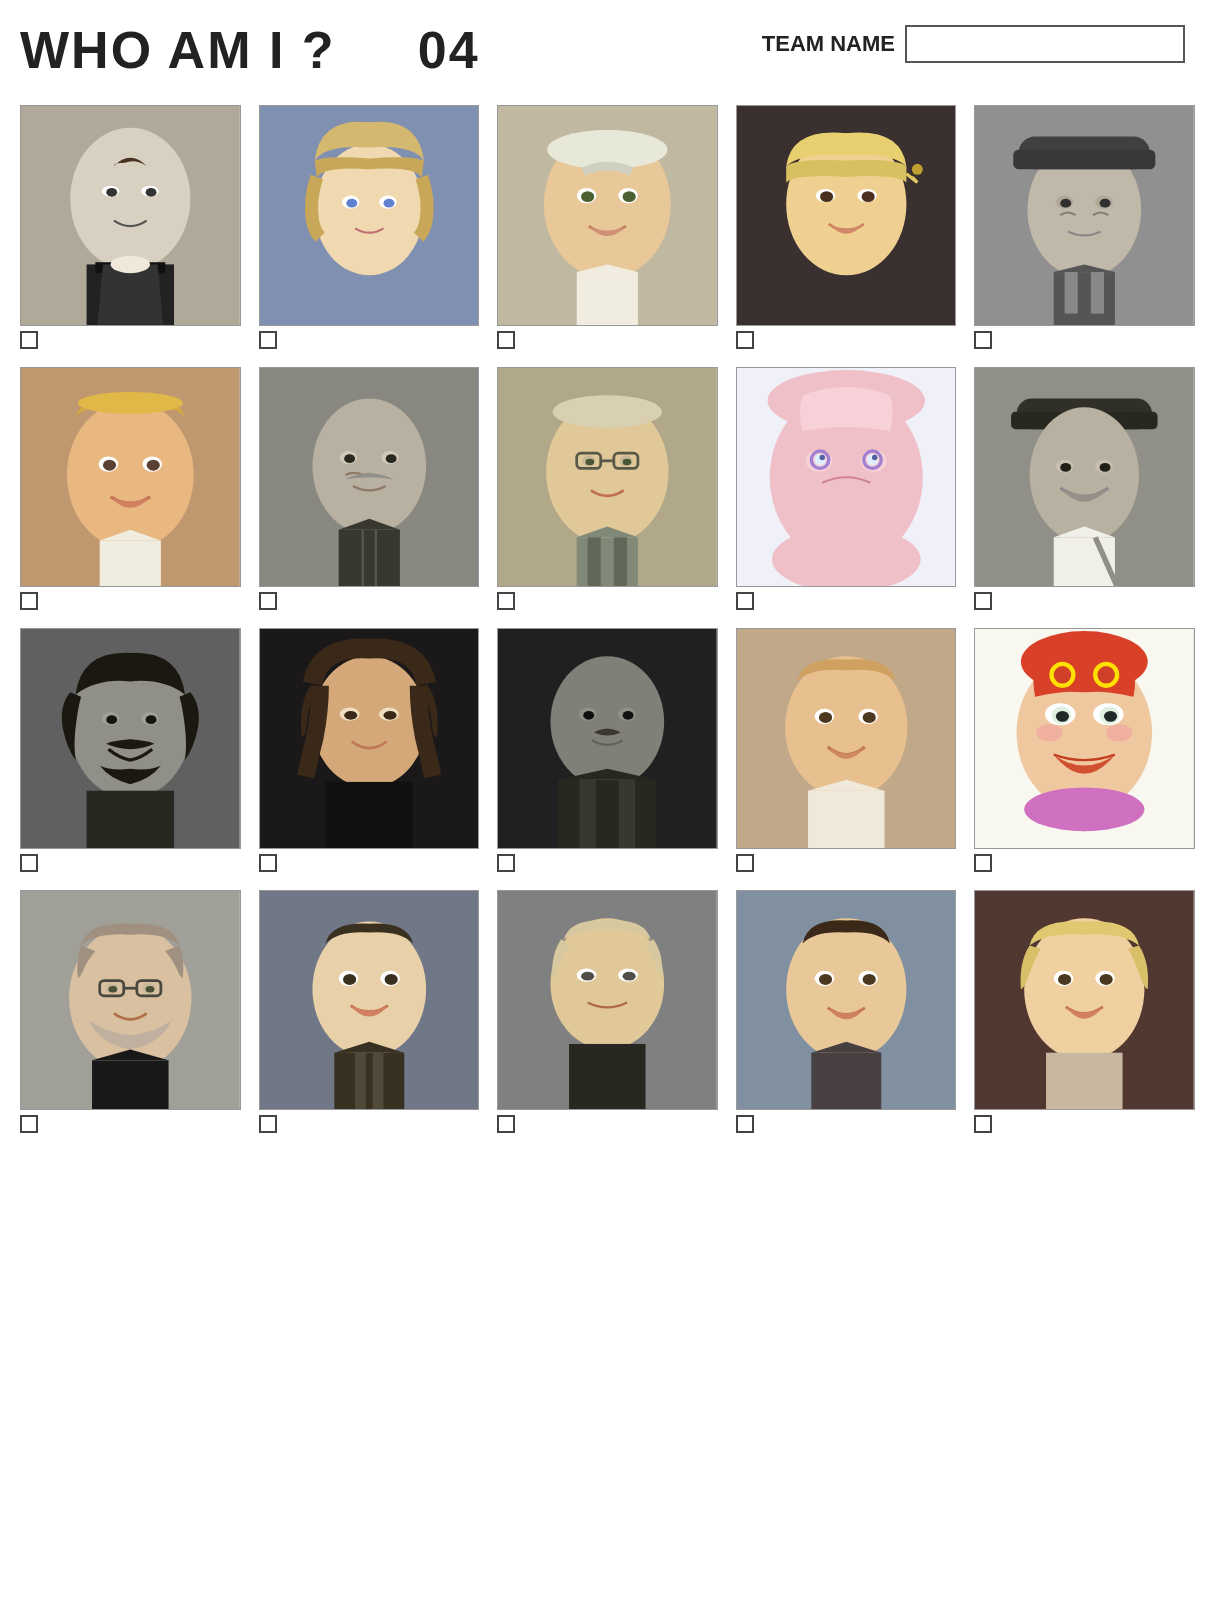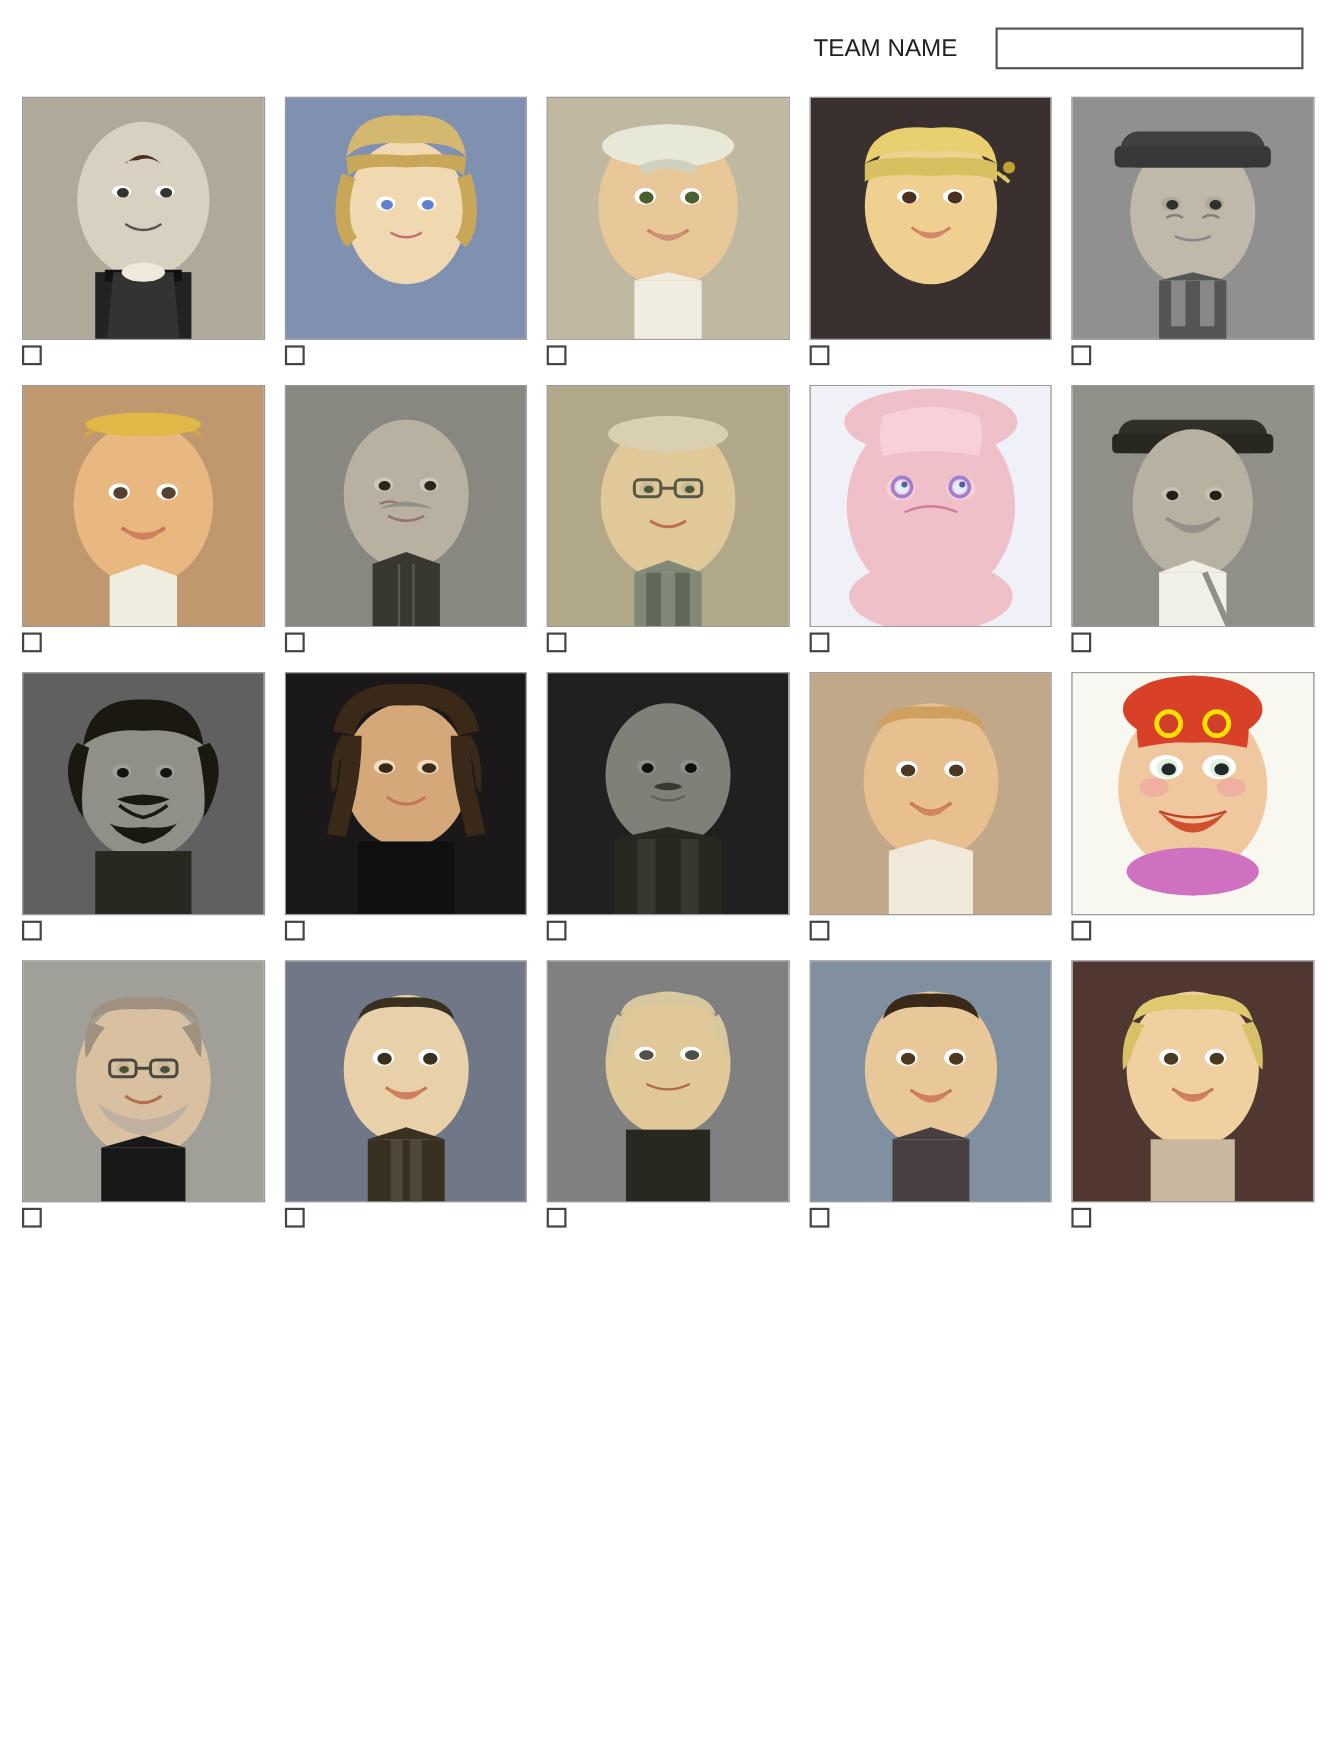--- a/index.html
+++ b/index.html
@@ -40,24 +40,24 @@
     }
 
     .form-row {
       display: flex;
       align-items: center;
       gap: 10px;
     }
 
     .form-label {
       font-size: 22px;
-      font-weight: 400;
+      font-weight: 700;
       color: #222;
       font-family: Arial, sans-serif;
-      text-align: center;
+      text-align: right;
       min-width: 180px;
     }
 
     .form-input {
       border: 2px solid #555;
       background: #fff;
       height: 38px;
       font-size: 18px;
     }
 
@@ -113,20 +113,27 @@
       display: inline-block;
       cursor: pointer;
       appearance: none;
       -webkit-appearance: none;
     }
   </style>
 </head>
 <body>
 
 <div class="header">
+  <div class="title-section">
+    <div class="main-title">
+      <span>WHO AM I ?</span>
+      &nbsp;&nbsp;&nbsp;
+      <span>04</span>
+    </div>
+  </div>
   <div class="form-section">
     <div class="form-row">
       <label class="form-label">TEAM NAME</label>
       <input class="form-input team-name-input" type="text" placeholder="" style="">
     </div>
   </div>
 </div>
 
 <div class="grid-section">
   <div class="photo-grid" id="photo-grid">

